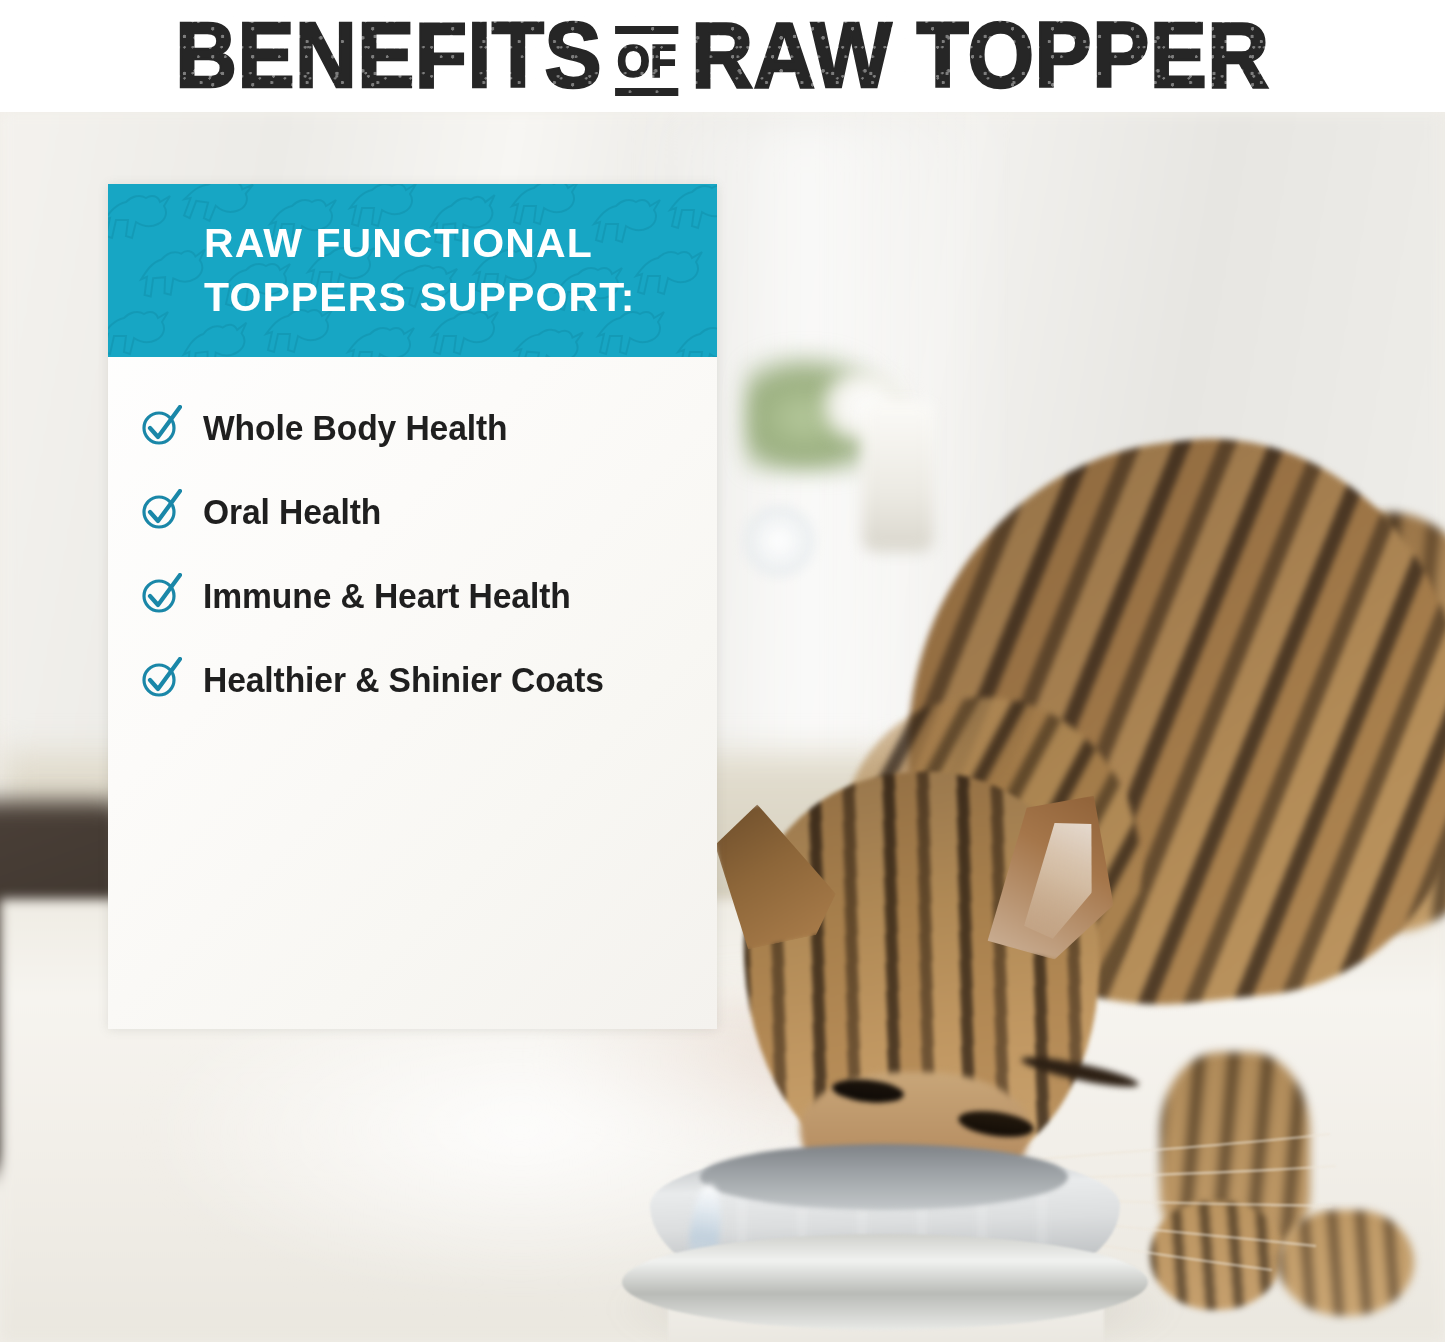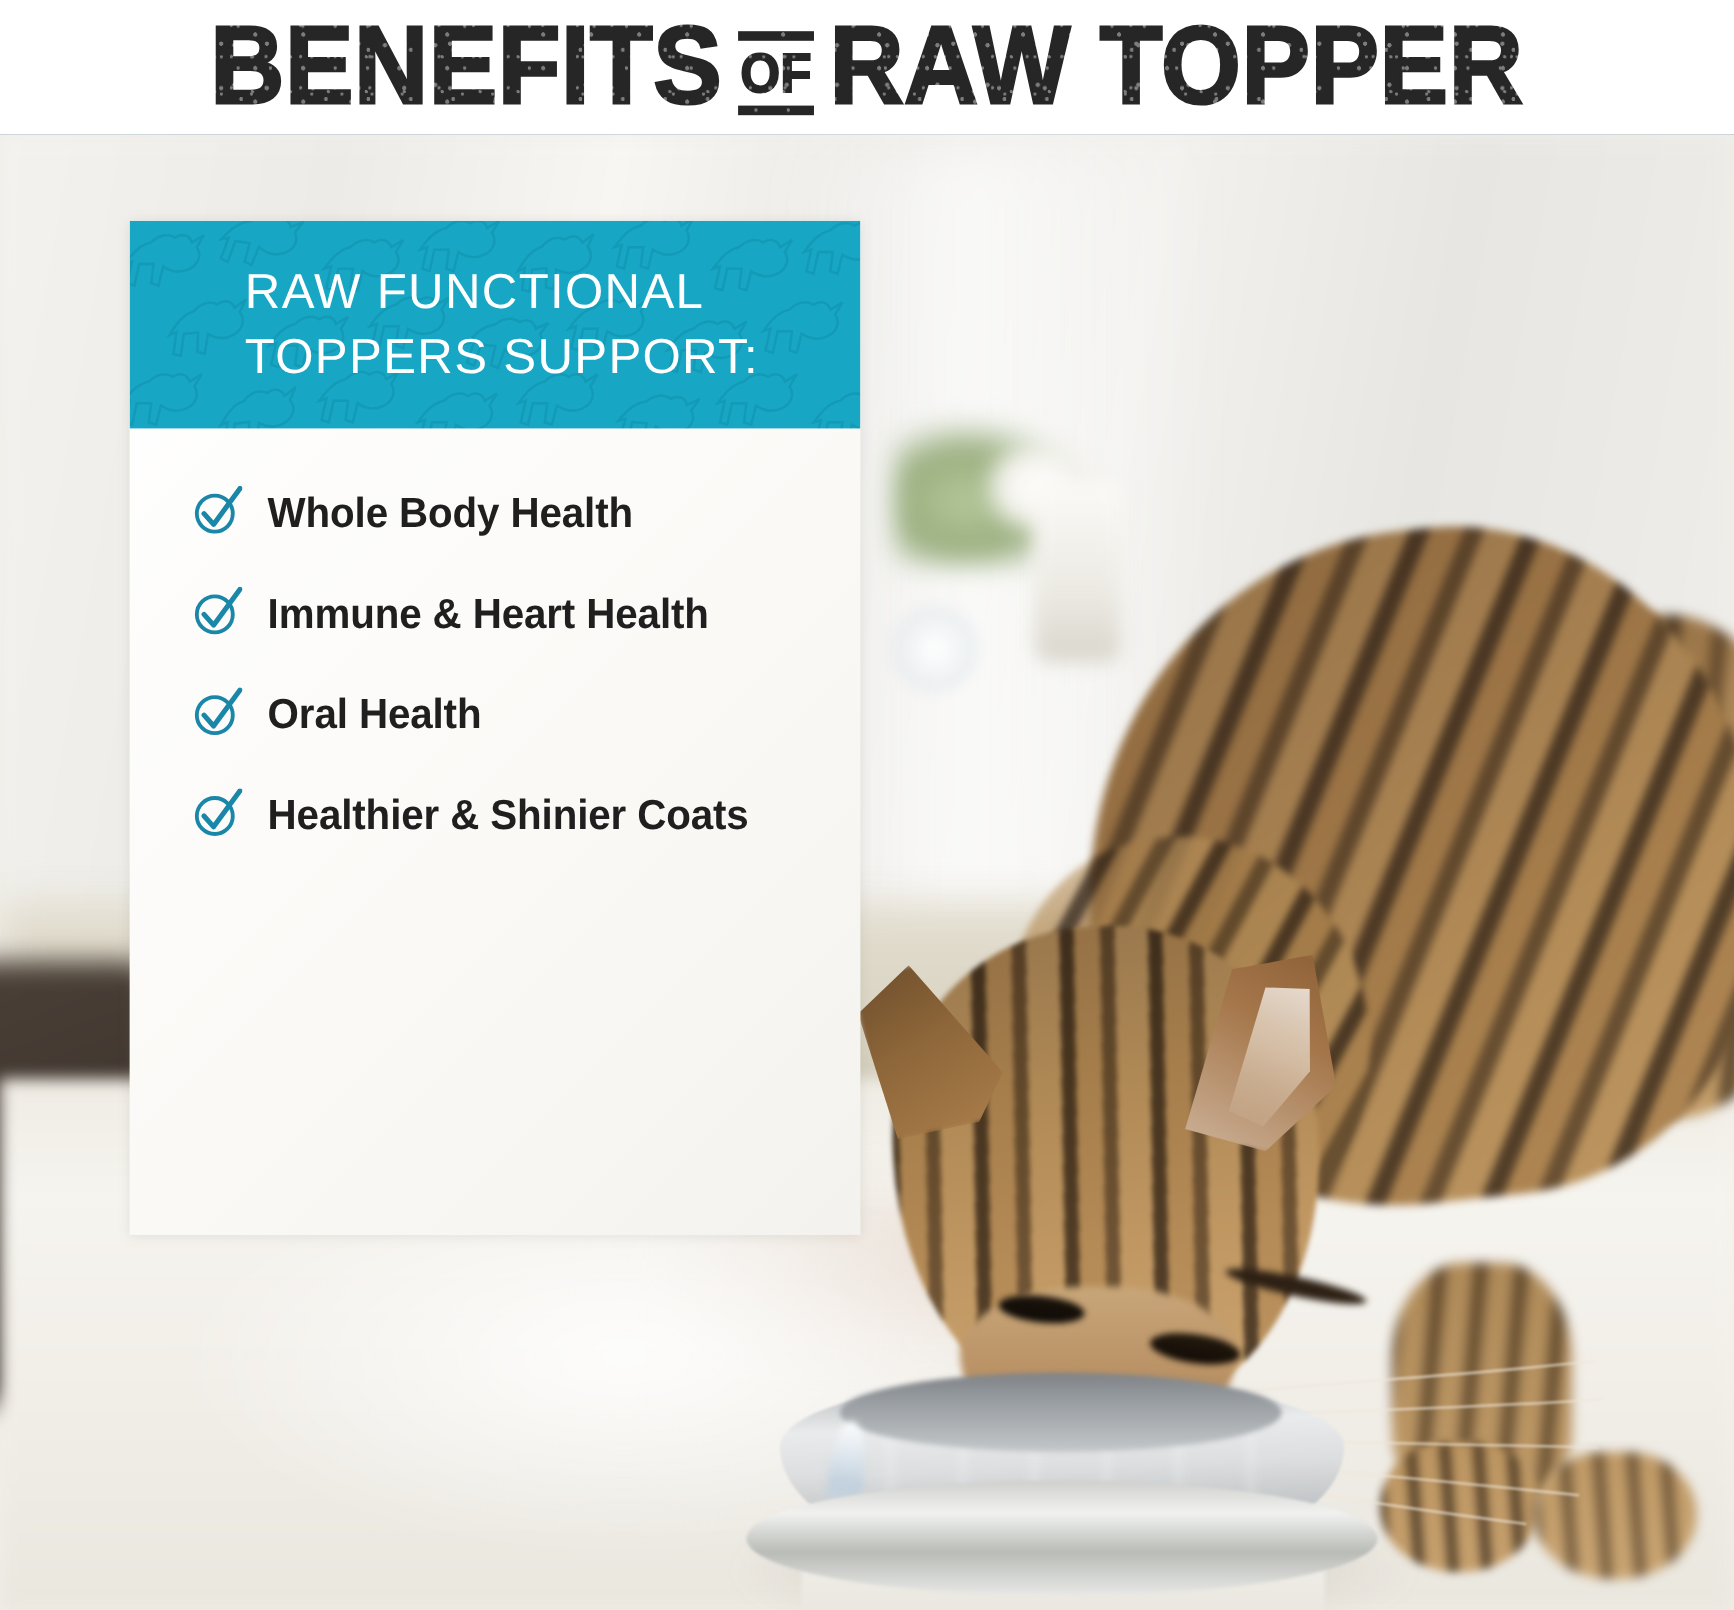--- a/index.html
+++ b/index.html
@@ -429,39 +429,39 @@
     position: absolute;
     left: 0; right: 0; top: 0; bottom: 0;
     display: flex;
     flex-direction: column;
     justify-content: center;
     padding-left: 96px;
     z-index: 2;
   }
   .card-header-line {
     font-family: "Liberation Sans", sans-serif;
-    font-weight: 400;
+    font-weight: 700;
     font-size: 41px;
     line-height: 1.30;
     letter-spacing: 1.1px;
     color: #ffffff;
     text-transform: uppercase;
     white-space: nowrap;
   }
 
   .card-list {
     position: relative;
     padding: 28px 0 0 0;
     z-index: 2;
   }
   .list-item {
     display: flex;
     align-items: center;
     height: 84px;
-    padding-left: 52px;
+    padding-left: 32px;
   }
   .check-icon {
     flex: 0 0 auto;
     width: 42px;
     height: 42px;
     margin-right: 21px;
     position: relative;
     top: -1px;
   }
   .item-label {
@@ -599,31 +599,31 @@
         <span class="item-label">Whole Body Health</span>
       </div>
 
       <div class="list-item">
         <span class="check-icon">
           <svg viewBox="0 0 42 42" width="42" height="42">
             <circle cx="19" cy="23" r="15" fill="none" stroke="#1a87a8" stroke-width="3.2"></circle>
             <path d="M10 23 L 18 32 L 40 2" fill="none" stroke="#1a87a8" stroke-width="4.2" stroke-linecap="round" stroke-linejoin="round"></path>
           </svg>
         </span>
-        <span class="item-label">Immune &amp; Heart Health</span>
+        <span class="item-label">Oral Health</span>
       </div>
 
       <div class="list-item">
         <span class="check-icon">
           <svg viewBox="0 0 42 42" width="42" height="42">
             <circle cx="19" cy="23" r="15" fill="none" stroke="#1a87a8" stroke-width="3.2"></circle>
             <path d="M10 23 L 18 32 L 40 2" fill="none" stroke="#1a87a8" stroke-width="4.2" stroke-linecap="round" stroke-linejoin="round"></path>
           </svg>
         </span>
-        <span class="item-label">Oral Health</span>
+        <span class="item-label">Immune &amp; Heart Health</span>
       </div>
 
 
 
       <div class="list-item">
         <span class="check-icon">
           <svg viewBox="0 0 42 42" width="42" height="42">
             <circle cx="19" cy="23" r="15" fill="none" stroke="#1a87a8" stroke-width="3.2"></circle>
             <path d="M10 23 L 18 32 L 40 2" fill="none" stroke="#1a87a8" stroke-width="4.2" stroke-linecap="round" stroke-linejoin="round"></path>
           </svg>

